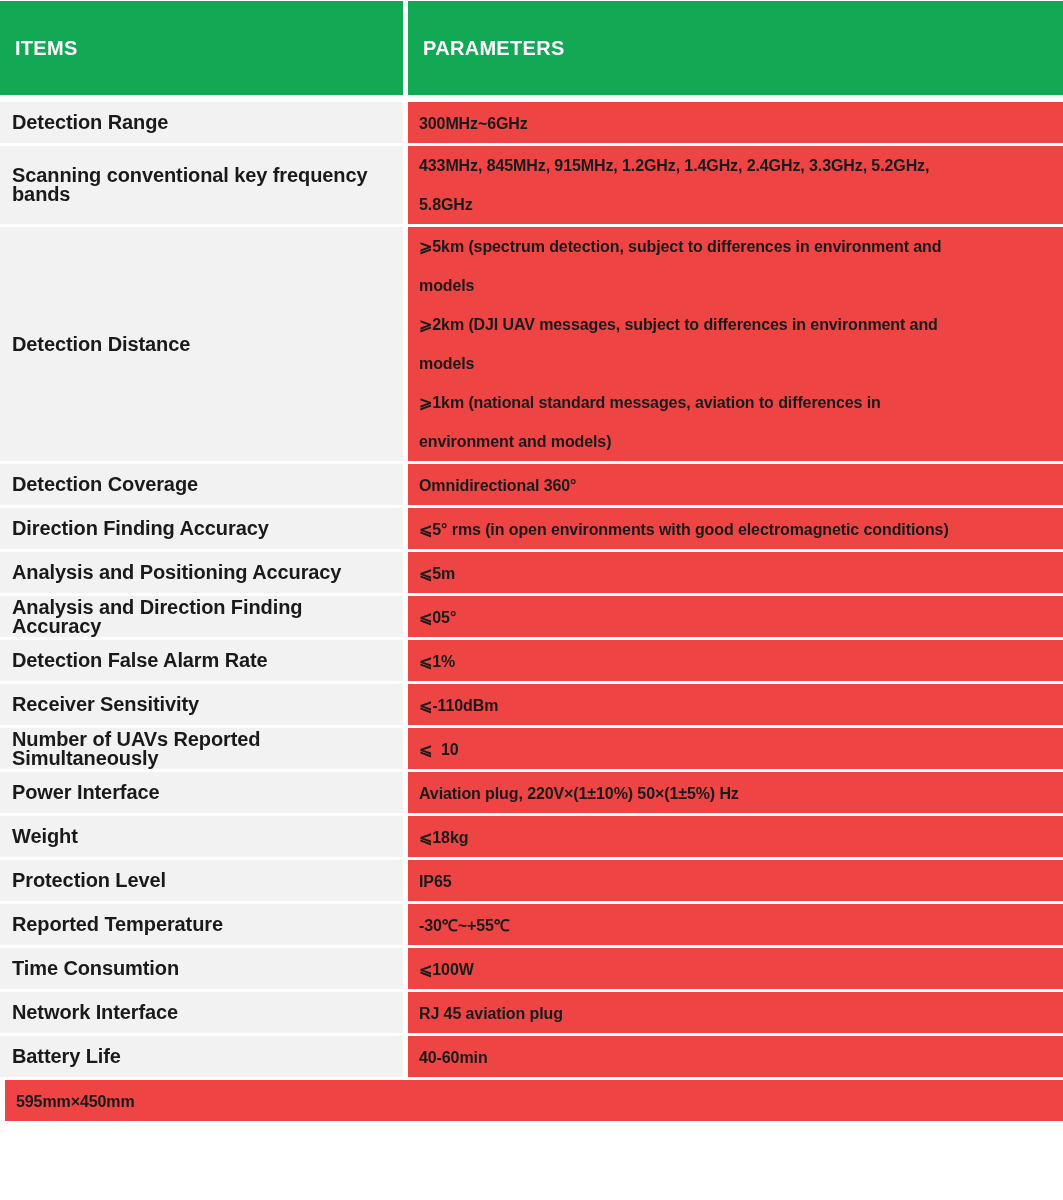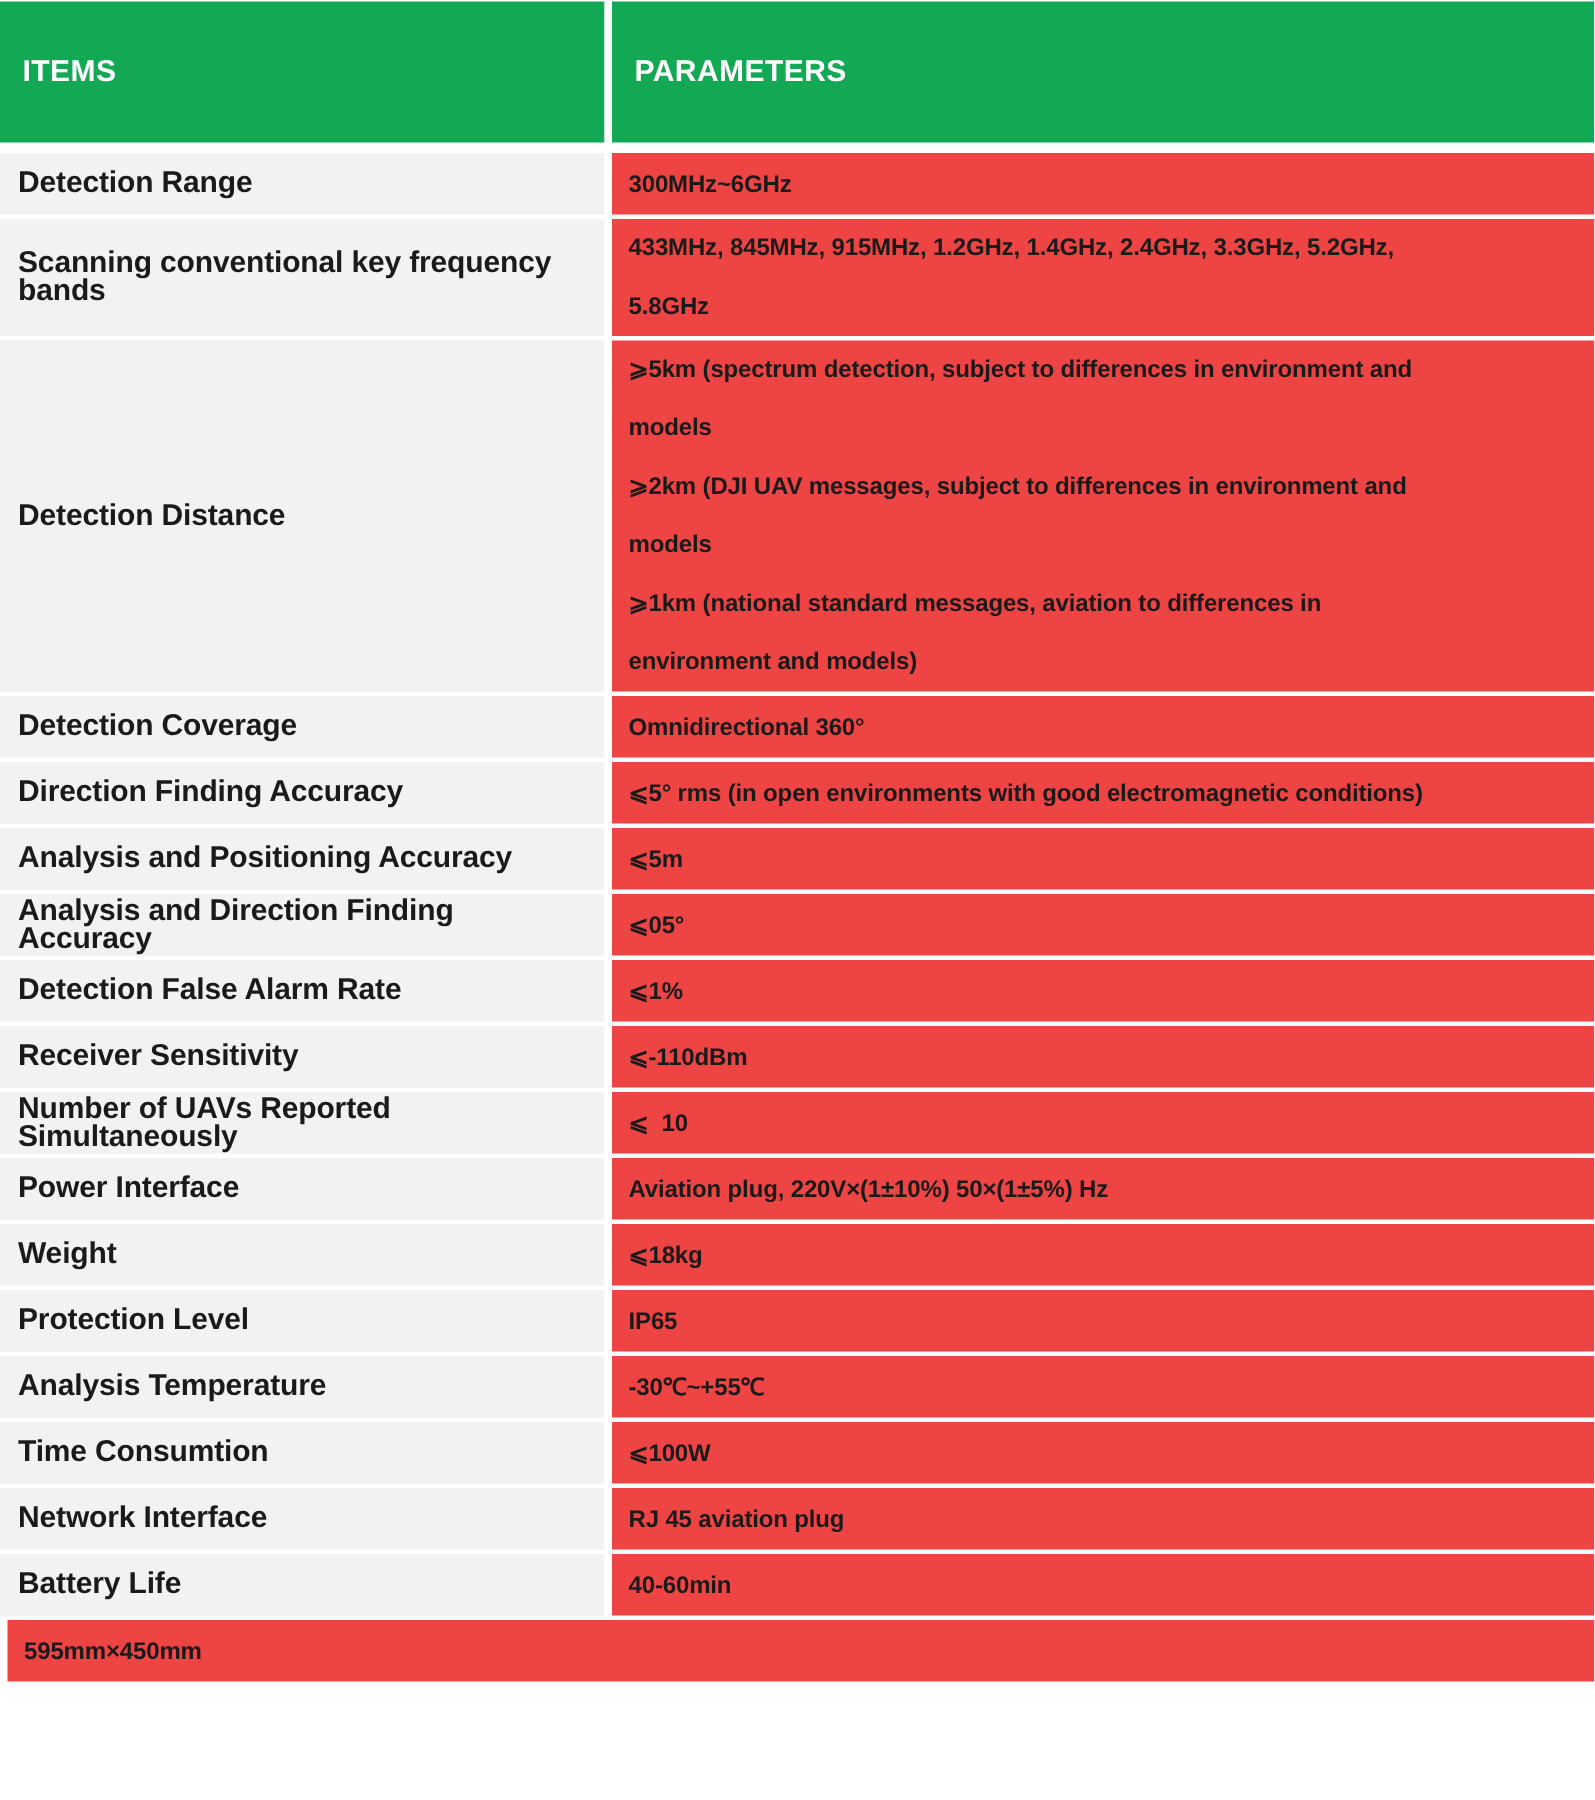--- a/index.html
+++ b/index.html
@@ -186,21 +186,21 @@
           </div>
         </div>
         <div class="row">
           <div class="item-cell col-left">Protection Level</div>
           <div class="col-gap"></div>
           <div class="value-cell col-right">
             <div class="value-line">IP65</div>
           </div>
         </div>
         <div class="row">
-          <div class="item-cell col-left">Analysis Temperature</div>
+          <div class="item-cell col-left">Reported Temperature</div>
           <div class="col-gap"></div>
           <div class="value-cell col-right">
             <div class="value-line">-30℃~+55℃</div>
           </div>
         </div>
         <div class="row">
           <div class="item-cell col-left">Time Consumtion</div>
           <div class="col-gap"></div>
           <div class="value-cell col-right">
             <div class="value-line">⩽100W</div>

